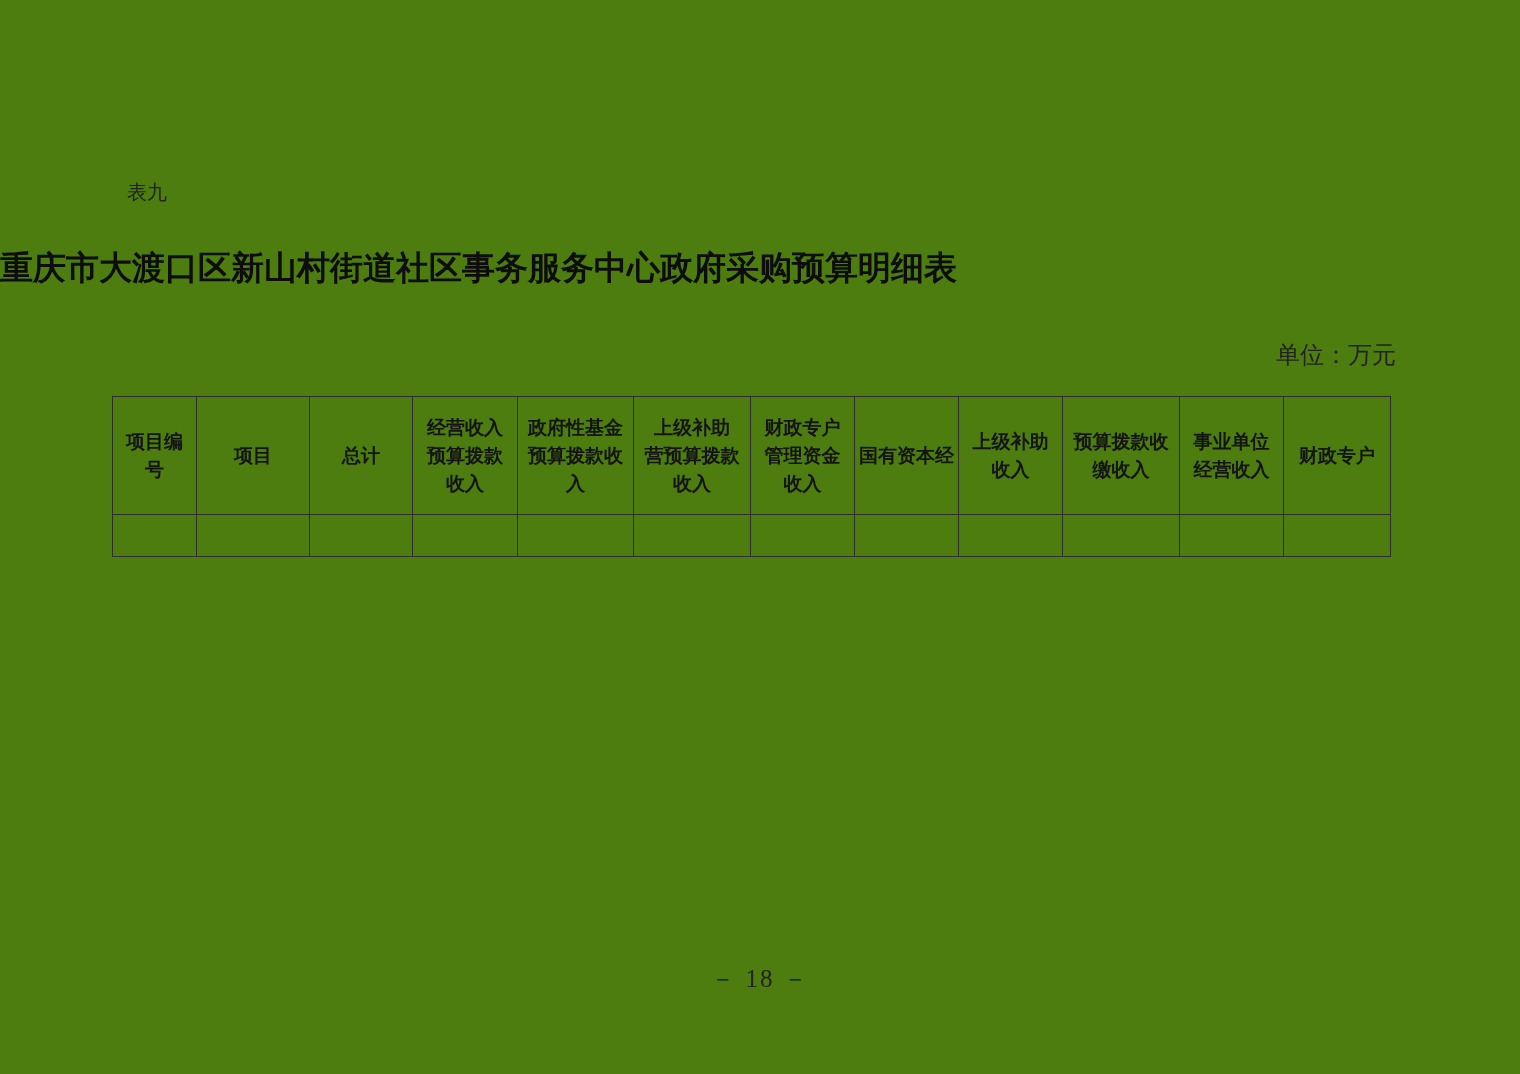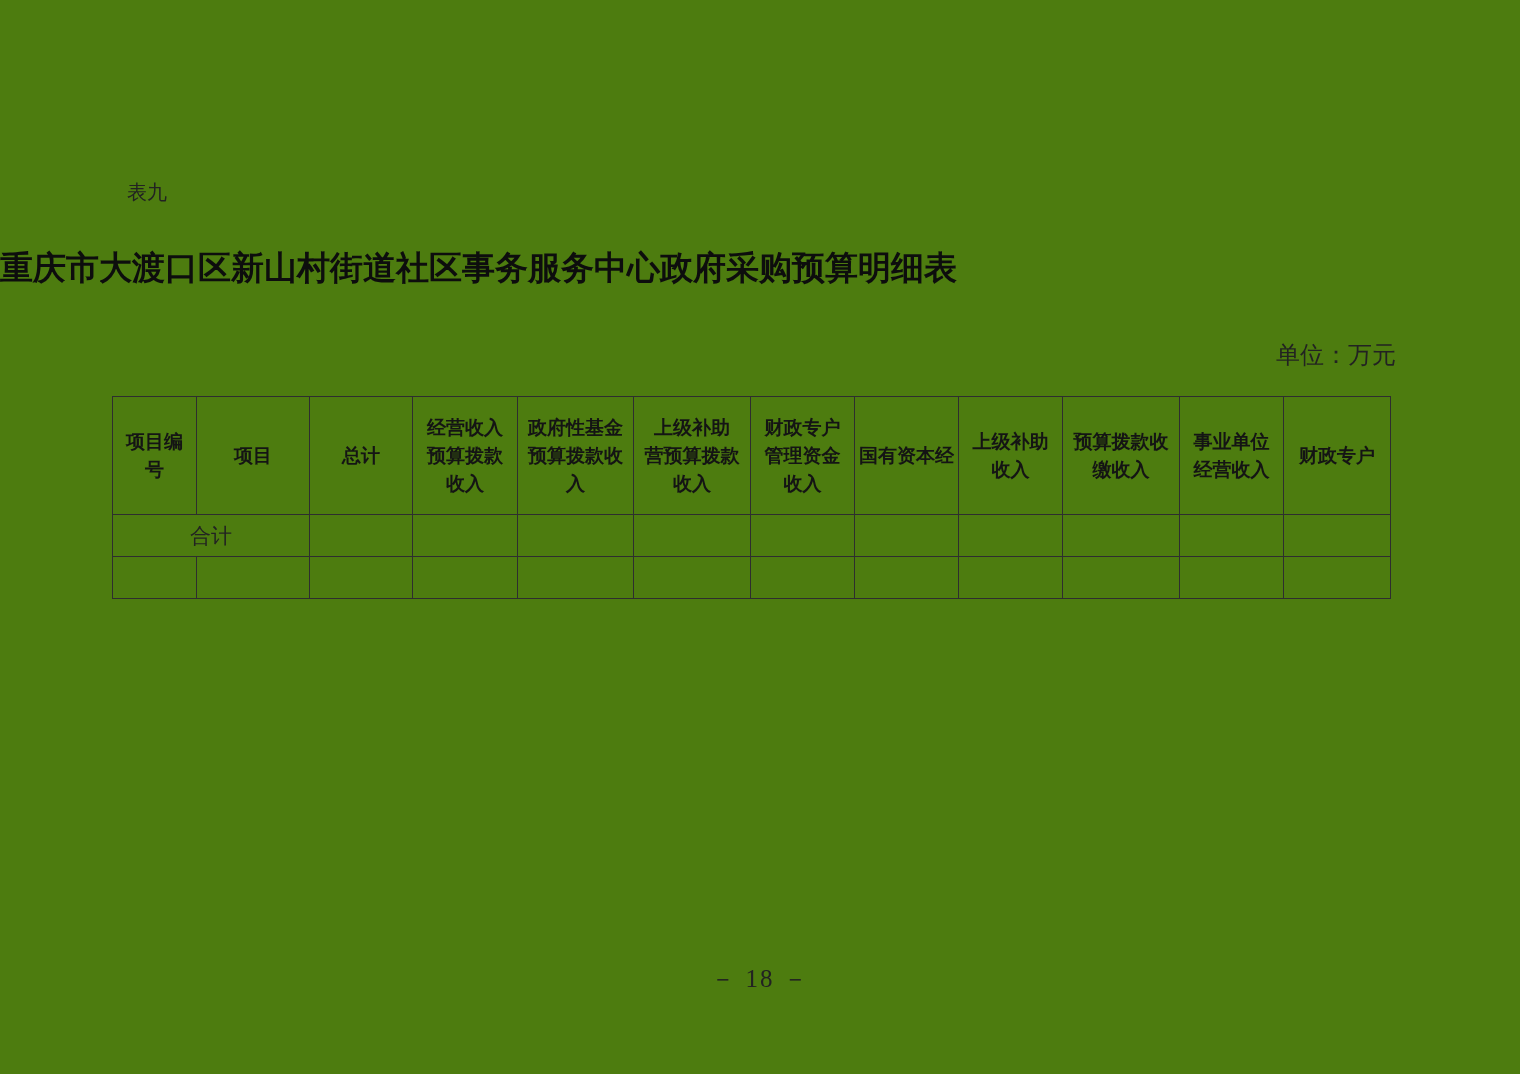--- a/index.html
+++ b/index.html
@@ -150,33 +150,20 @@
 收入</th>
         <th>预算拨款收
 缴收入</th>
         <th>事业单位
 经营收入</th>
         <th>财政专户</th>
       </tr>
     </thead>
     <tbody>
       <tr class="data-row">
-        <td class="cell-kai" colspan="2">合计</td>
-        <td class="cell-plain"></td>
-        <td class="cell-plain"></td>
-        <td class="cell-plain"></td>
-        <td class="cell-plain"></td>
-        <td class="cell-plain"></td>
-        <td class="cell-plain"></td>
-        <td class="cell-plain"></td>
-        <td class="cell-plain"></td>
-        <td class="cell-plain"></td>
-        <td class="cell-plain"></td>
-      </tr>
-      <tr class="data-row">
         <td class="cell-plain"></td>
         <td class="cell-plain"></td>
         <td class="cell-plain"></td>
         <td class="cell-plain"></td>
         <td class="cell-plain"></td>
         <td class="cell-plain"></td>
         <td class="cell-plain"></td>
         <td class="cell-plain"></td>
         <td class="cell-plain"></td>
         <td class="cell-plain"></td>

